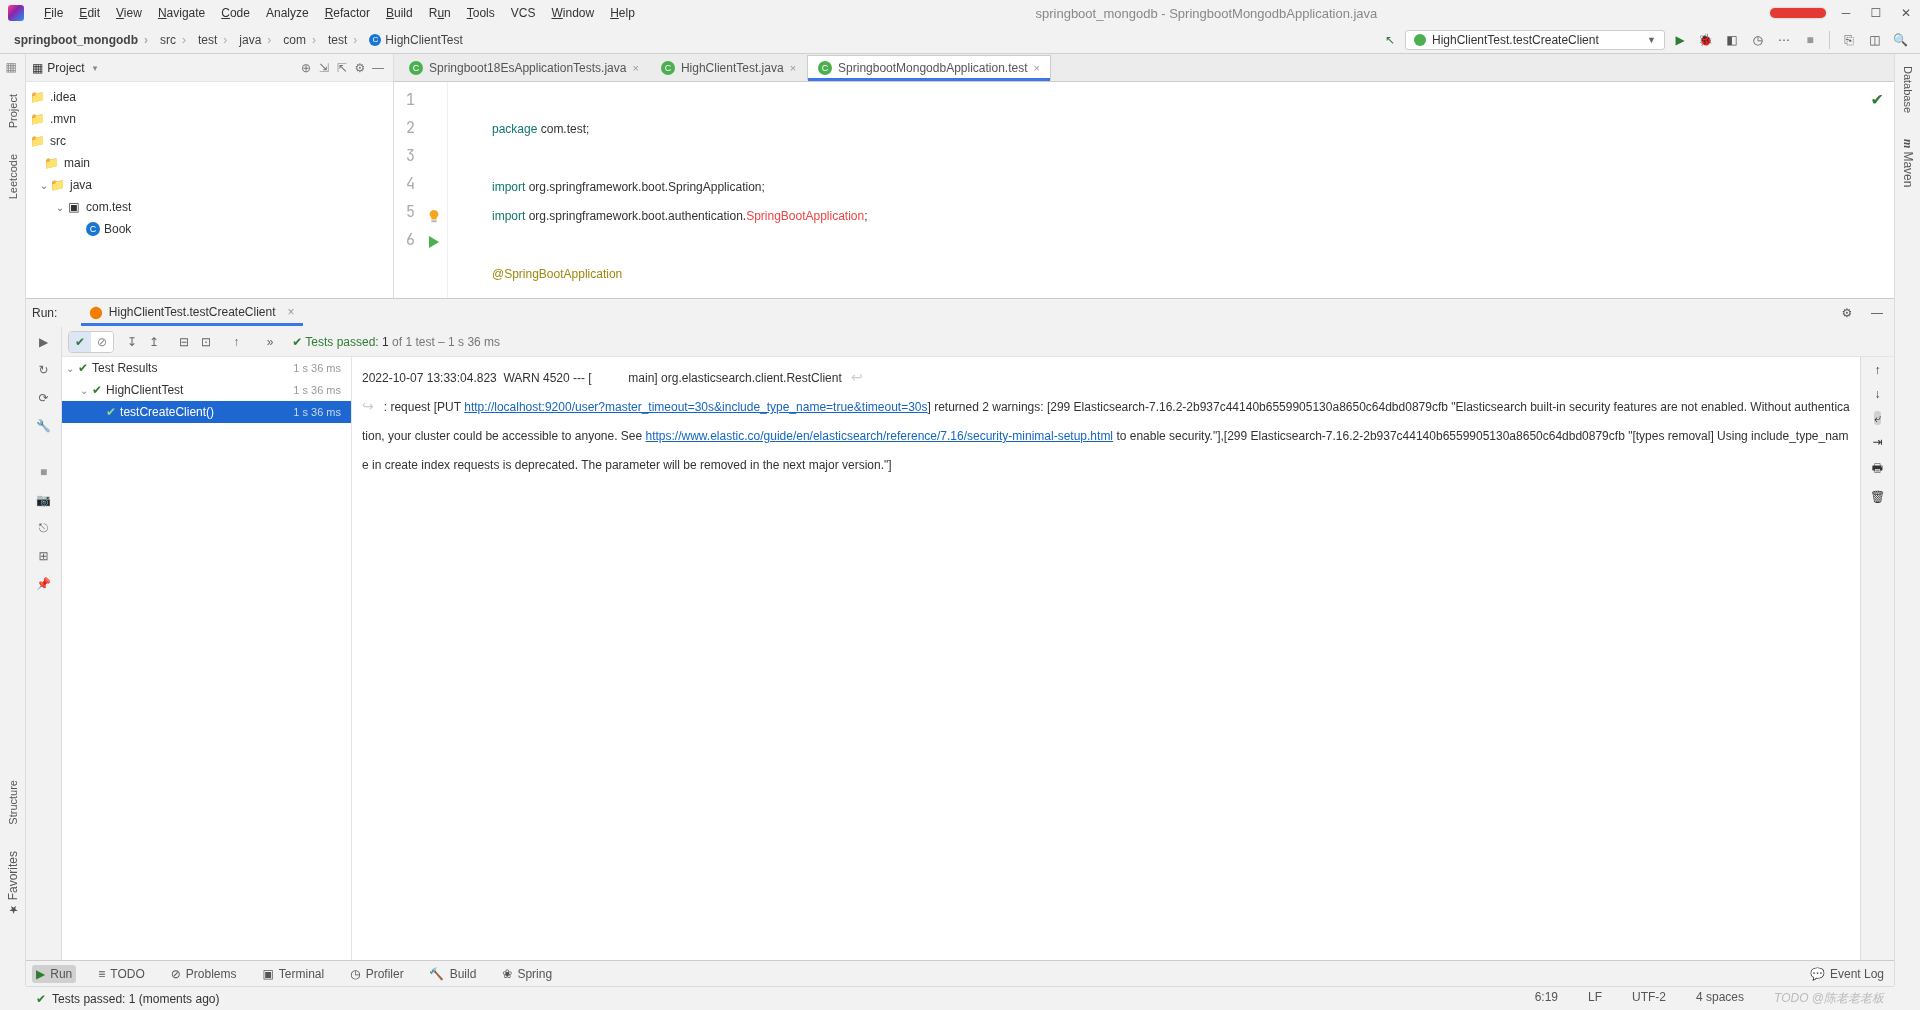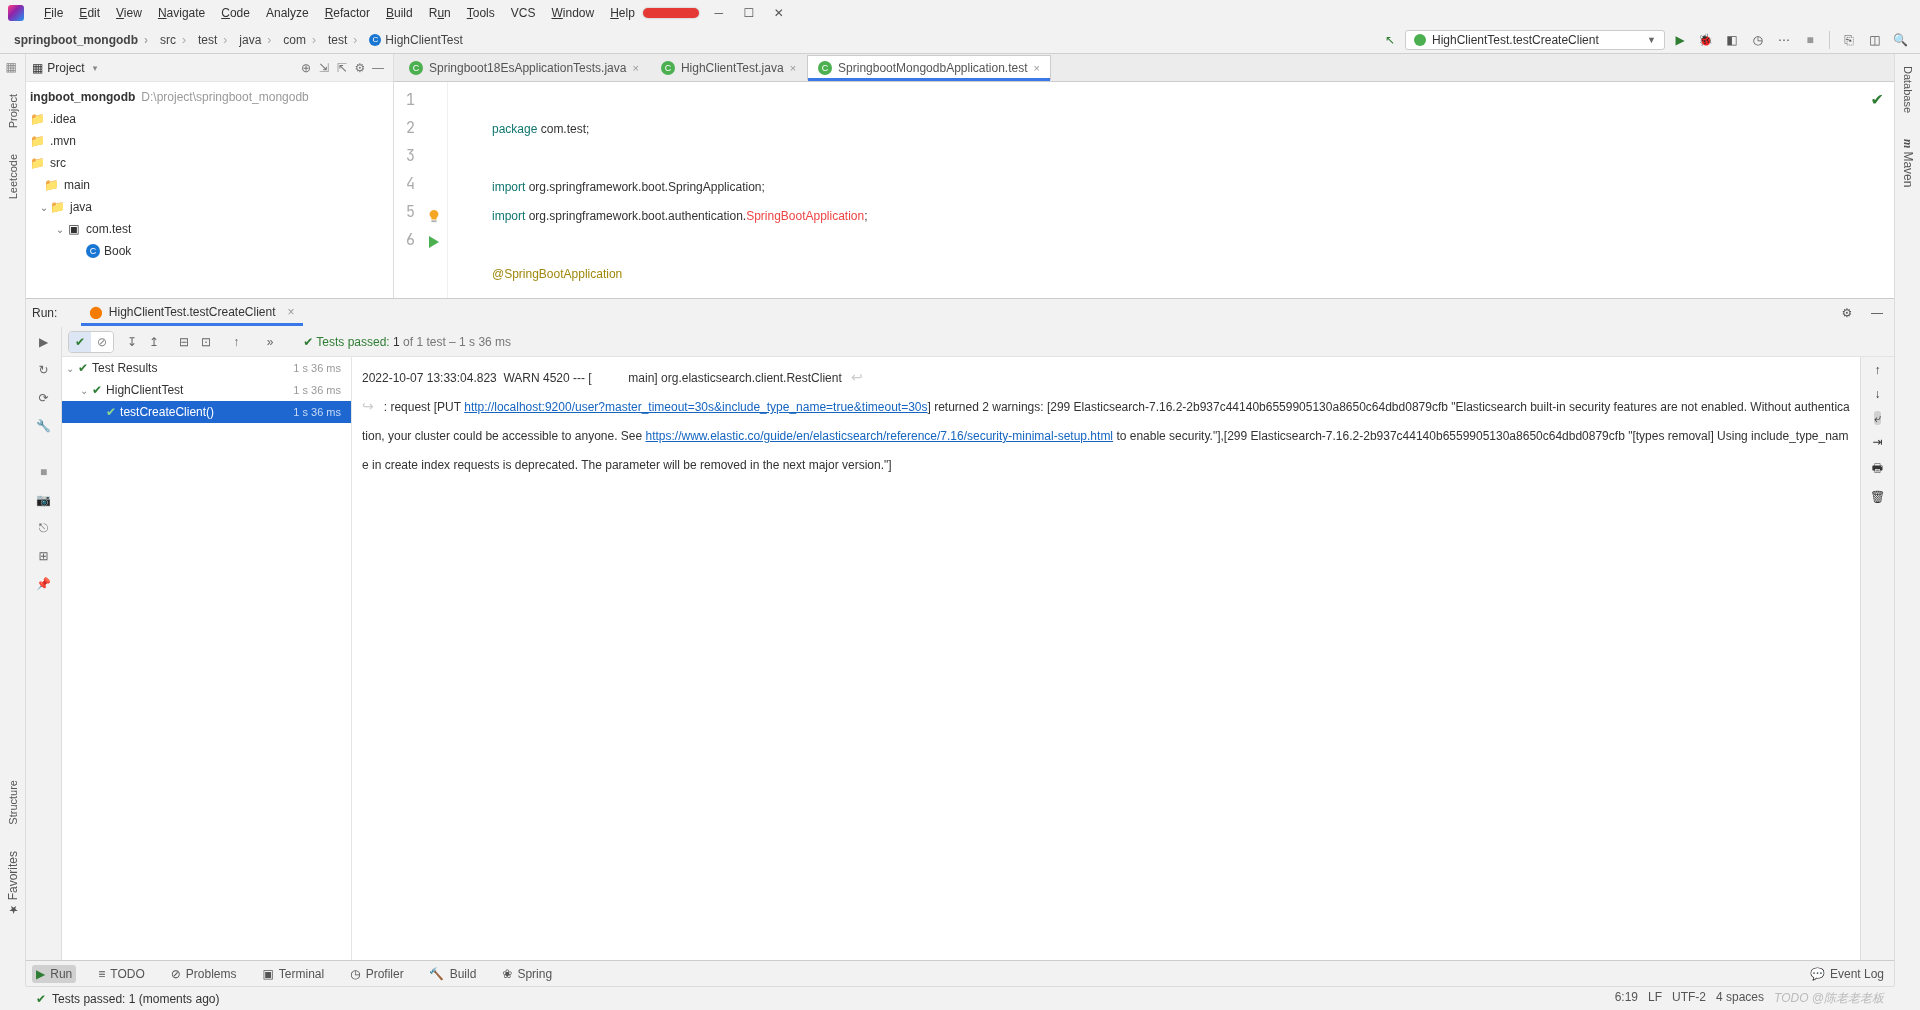--- a/index.html
+++ b/index.html
@@ -69,21 +69,21 @@
 .runhead .r { margin-left:auto; display:flex; gap:8px;}
 .runbody { flex:1; display:flex; min-height:0;}
 .runleft { width:36px; background:#f2f2f2; border-right:1px solid #ddd; display:flex; flex-direction:column; align-items:center; padding-top:6px; gap:10px;}
 .runleft .ric { width:18px; height:18px; color:#666; display:flex; align-items:center; justify-content:center;}
 .runmid { display:flex; flex-direction:column; flex:1; min-width:0;}
 .runtb { height:30px; display:flex; align-items:center; gap:2px; padding:0 6px; border-bottom:1px solid #e4e4e4; background:#f2f2f2;}
 .runtb .seg { display:flex; align-items:center; border:1px solid #ccc; border-radius:4px; overflow:hidden; margin-right:6px;}
 .runtb .seg .sbtn { padding:3px 6px; background:#fff; color:#555;}
 .runtb .seg .sbtn.pressed { background:#dde6f5;}
 .runtb .ic { width:20px; height:20px; display:flex; align-items:center; justify-content:center; color:#666;}
-.runtb .testsum { margin-left:21px; color:#777;}
+.runtb .testsum { margin-left:10px; color:#777;}
 .runtb .testsum .ok { color:#2e7d32;}
 .runtb .testsum b { color:#333; font-weight:normal;}
 .runsplit { flex:1; display:flex; min-height:0;}
 .treetest { width:290px; border-right:1px solid #e4e4e4; overflow:auto; background:#fff;}
 .ttnode { height:22px; display:flex; align-items:center; padding:0 4px; font-size:13px;}
 .ttnode .arr { width:12px; color:#888; font-size:10px;}
 .ttnode .chk { color:#2e7d32; margin-right:4px;}
 .ttnode .tm { margin-left:auto; color:#999; font-size:11px; padding-right:6px;}
 .ttnode.sel { background:#1e66d0; color:#fff;}
 .ttnode.sel .tm { color:#c7daf3;}
@@ -91,21 +91,21 @@
 .console { flex:1; overflow:auto; padding:6px 10px; font-family:"JetBrains Mono","Consolas",monospace; font-size:15.5px; line-height:28px; background:#fff; white-space:pre-wrap; word-break:break-all; position:relative;}
 .console .soft { color:#ccc; font-size:14px;}
 .console a { color:#1565c0; text-decoration:underline;}
 .runright { width:34px; background:#f2f2f2; border-left:1px solid #ddd; display:flex; flex-direction:column; align-items:center; padding-top:6px; gap:10px;}
 .bottombar { height:26px; display:flex; align-items:center; padding:0 6px; border-top:1px solid #ccc; background:#f2f2f2; gap:18px;}
 .bottombar .bitem { display:flex; align-items:center; gap:5px; color:#555; padding:2px 4px;}
 .bottombar .bitem.active { background:#d0d0d0; border-radius:3px;}
 .bottombar .r { margin-left:auto; display:flex; align-items:center; gap:6px;}
 .statusbar { height:24px; display:flex; align-items:center; padding:0 10px; background:#f2f2f2; border-top:1px solid #ddd; font-size:12px;}
 .statusbar .chk { color:#2e7d32; margin-right:6px;}
-.statusbar .r { margin-left:auto; display:flex; gap:10px; color:#555;text-align:center;}
+.statusbar .r { margin-left:auto; display:flex; gap:30px; color:#555;text-align:center;}
 .statusbar .wm { color:#bbb; font-style:italic;}
 svg { width:100%; height:100%; }
 </style>
 </head>
 <body>
 
 <div class="menubar">
   <div class="logo"></div>
   <div class="mitem"><u>F</u><span></span>ile</div>
   <div class="mitem"><u>E</u>dit</div>
@@ -113,20 +113,21 @@
   <div class="mitem"><u>N</u>avigate</div>
   <div class="mitem"><u>C</u>ode</div>
   <div class="mitem">Analyze</div>
   <div class="mitem"><u>R</u>efactor</div>
   <div class="mitem"><u>B</u>uild</div>
   <div class="mitem">R<u>u</u>n</div>
   <div class="mitem"><u>T</u>ools</div>
   <div class="mitem">VCS</div>
   <div class="mitem"><u>W</u>indow</div>
   <div class="mitem"><u>H</u>elp</div>
+  <div class="title">springboot_mongodb - SpringbootMongodbApplication.java</div>
   <div class="redpill"></div>
   <div class="winbtns">
     <div class="winbtn">─</div>
     <div class="winbtn">☐</div>
     <div class="winbtn">✕</div>
   </div>
 </div>
 
 <div class="navrow">
   <span class="crumb bold">springboot_mongodb</span>
@@ -179,24 +180,20 @@
       <div class="projhead">
         <span class="lbl">▦ <span>Project</span></span>
         <div class="sp"></div>
         <div class="ic">⊕</div>
         <div class="ic">⇲</div>
         <div class="ic">⇱</div>
         <div class="ic">⚙</div>
         <div class="ic">—</div>
       </div>
       <div class="tree">
-        <div class="tnode">
-            <b>ingboot_mongodb</b>
-            <span class="path">D:\project\springboot_mongodb</span>
-          </div>
         <div class="tnode" style="padding-left:4px">
             <span class="fico folder">📁</span>
             <span>.idea</span>
           </div>
         <div class="tnode" style="padding-left:4px">
             <span class="fico folder">📁</span>
             <span>.mvn</span>
           </div>
         <div class="tnode" style="padding-left:4px">
             <span class="fico folder">📁</span>

